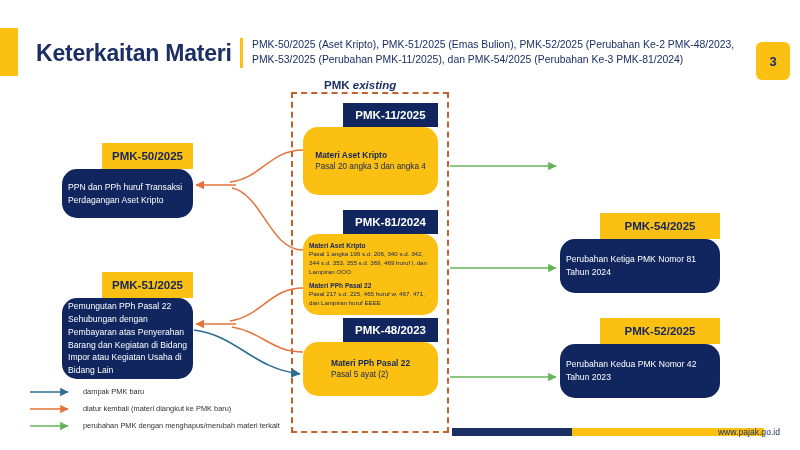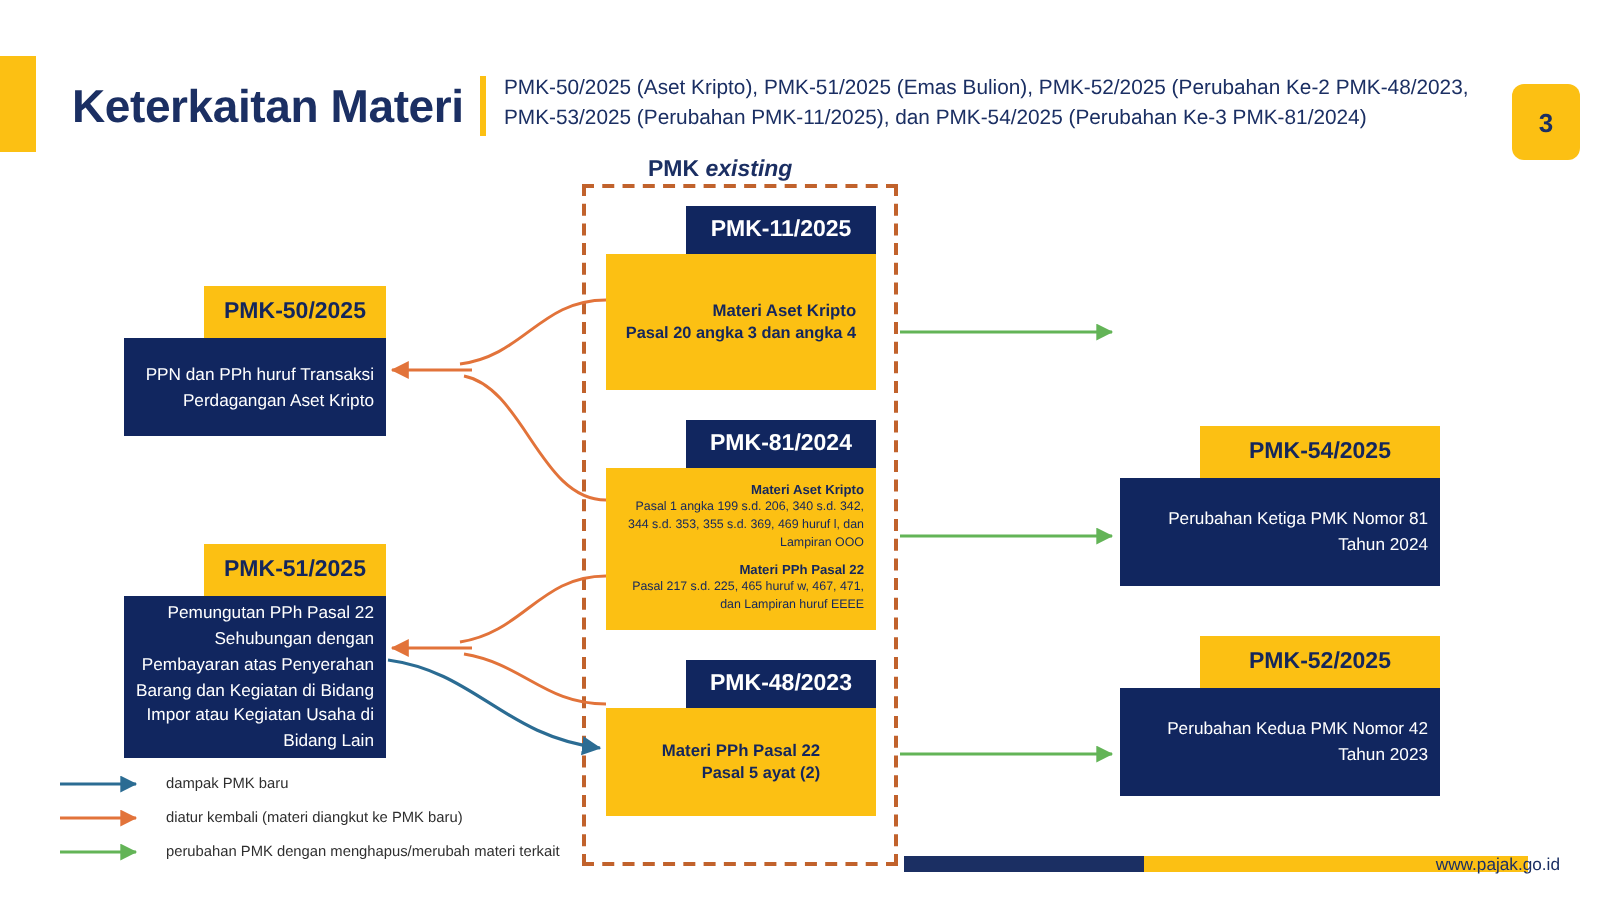--- a/index.html
+++ b/index.html
@@ -53,40 +53,40 @@
 
   
   .card { position: absolute; }
   .card .head {
     font-size: 11.5px; font-weight: bold; text-align: center;
     display: flex; align-items: center; justify-content: center; margin-left: 40px;
   }
   .card .body {
     display: flex; flex-direction: column;
     align-items: center; justify-content: center;
-    text-align: right; padding: 4px 6px;
+    text-align: left; padding: 4px 6px; border-radius: 15px;
   }
   
   .y-head { background: #fcc013; color: #14265c; height: 26px; }
   .n-body { background: #11265f; color: #ffffff; font-size: 8.6px; line-height: 1.5; }
   
   .n-head { background: #11265f; color: #ffffff; height: 24px; }
   .y-body { background: #fcc013; color: #14265c; }
 
   
   #card-pmk50 { left: 62px; top: 143px; width: 131px; height: 75px; }
   #card-pmk51 { left: 62px; top: 272px; width: 131px; height: 107px; }
 
   
   #card-pmk11 { left: 303px; top: 103px; width: 135px; height: 92px; }
   #card-pmk81 { left: 303px; top: 210px; width: 135px; height: 105px; }
-  #card-pmk48 { left: 303px; top: 330px; width: 135px; height: 100px; }
+  #card-pmk48 { left: 303px; top: 318px; width: 135px; height: 100px; }
 
   .mid-title { font-size: 8.4px; font-weight: bold; margin-bottom: 1px; }
-  .mid-sub   { font-size: 8.2px; line-height: 1.45; font-weight: bold; }
+  .mid-sub   { font-size: 8.2px; line-height: 1.45; }
   .mid-tiny-title { font-size: 6.6px; font-weight: bold; }
   .mid-tiny { font-size: 6.2px; line-height: 1.5; }
   .mid-group { margin-bottom: 5px; }
   .mid-group:last-child { margin-bottom: 0; }
 
   
   #card-pmk53 { left: 560px; top: 108px; width: 160px; height: 80px; }
   #card-pmk54 { left: 560px; top: 213px; width: 160px; height: 80px; }
   #card-pmk52 { left: 560px; top: 318px; width: 160px; height: 80px; }
 

